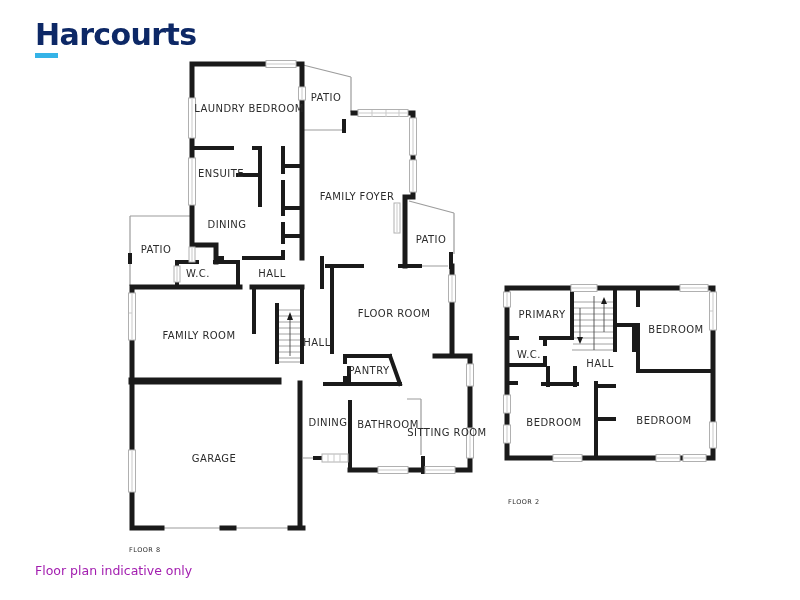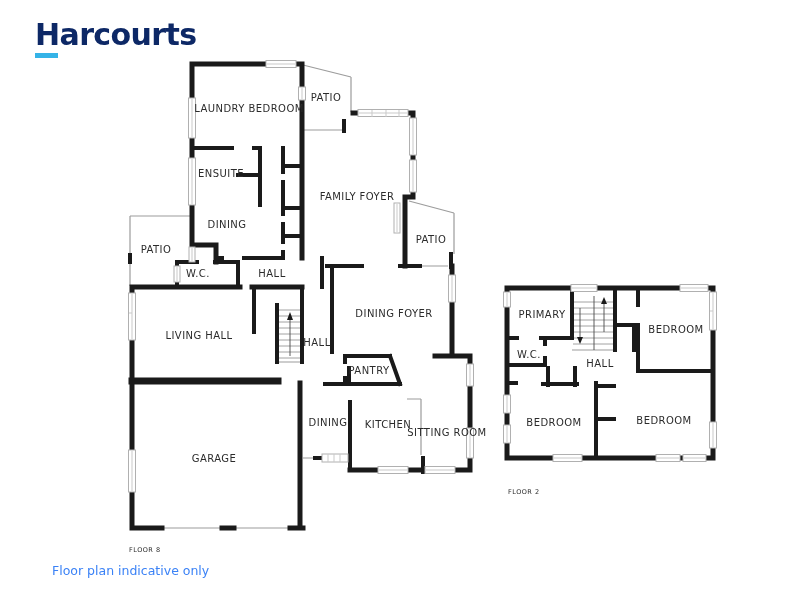--- a/index.html
+++ b/index.html
@@ -5,21 +5,21 @@
   html,body{margin:0;padding:0;background:#fff;}
   .page{position:relative;width:800px;height:600px;background:#ffffff;overflow:hidden;
         font-family:"DejaVu Sans","Liberation Sans",sans-serif;}
   .plan-svg{position:absolute;left:0;top:0;}
   .logo{position:absolute;left:35px;top:20px;text-align:center;}
   .logo-text{font-size:30px;font-weight:bold;letter-spacing:-0.6px;color:#0d2866;line-height:1;}
   .logo-underline{width:23px;height:5px;background:#35b3e7;margin-top:3px;}
   .rl{position:absolute;transform:translate(-50%,-50%);font-size:10px;letter-spacing:0.45px;
       color:#2b2b2b;white-space:nowrap;}
   .fc{position:absolute;font-size:6.5px;letter-spacing:0.5px;color:#2b2b2b;white-space:nowrap;}
-  .footer-text{position:absolute;left:52px;top:563px;font-size:12.5px;color:#3b82f6;}
+  .footer-text{position:absolute;left:35px;top:563px;font-size:12.5px;color:#a21caf;}
 </style>
 </head>
 <body>
 
 <div class="page">
 
   <svg class="plan-svg" width="800" height="600" viewBox="0 0 800 600">
 
     <g stroke="#9c9c9c" stroke-width="1.2" fill="none">
       <path d="M303,65 L351,77 M351,77 V112 M303,130 H344
@@ -147,33 +147,33 @@
 
   <div class="rl" style="left:249px;top:108px">LAUNDRY BEDROOM</div>
   <div class="rl" style="left:326px;top:97px">PATIO</div>
   <div class="rl" style="left:357px;top:196px">FAMILY FOYER</div>
   <div class="rl" style="left:431px;top:239px">PATIO</div>
   <div class="rl" style="left:221px;top:173px">ENSUITE</div>
   <div class="rl" style="left:227px;top:224px">DINING</div>
   <div class="rl" style="left:156px;top:249px">PATIO</div>
   <div class="rl" style="left:198px;top:273px">W.C.</div>
   <div class="rl" style="left:272px;top:273px">HALL</div>
-  <div class="rl" style="left:199px;top:335px">LIVING HALL</div>
+  <div class="rl" style="left:199px;top:335px">FAMILY ROOM</div>
   <div class="rl" style="left:317px;top:342px">HALL</div>
-  <div class="rl" style="left:394px;top:313px">DINING FOYER</div>
+  <div class="rl" style="left:394px;top:313px">FLOOR ROOM</div>
   <div class="rl" style="left:369px;top:370px">PANTRY</div>
   <div class="rl" style="left:328px;top:422px">DINING</div>
-  <div class="rl" style="left:388px;top:424px">KITCHEN</div>
+  <div class="rl" style="left:388px;top:424px">BATHROOM</div>
   <div class="rl" style="left:447px;top:432px">SITTING ROOM</div>
   <div class="rl" style="left:214px;top:458px">GARAGE</div>
   <div class="fc" style="left:129px;top:546px">FLOOR 8</div>
 
   <div class="rl" style="left:542px;top:314px">PRIMARY</div>
   <div class="rl" style="left:676px;top:329px">BEDROOM</div>
   <div class="rl" style="left:529px;top:354px">W.C.</div>
   <div class="rl" style="left:600px;top:363px">HALL</div>
   <div class="rl" style="left:554px;top:422px">BEDROOM</div>
   <div class="rl" style="left:664px;top:420px">BEDROOM</div>
-  <div class="fc" style="left:508px;top:488px">FLOOR 2</div>
+  <div class="fc" style="left:508px;top:498px">FLOOR 2</div>
 
   <div class="footer-text">Floor plan indicative only</div>
 
 </div>
 
 </body></html>

